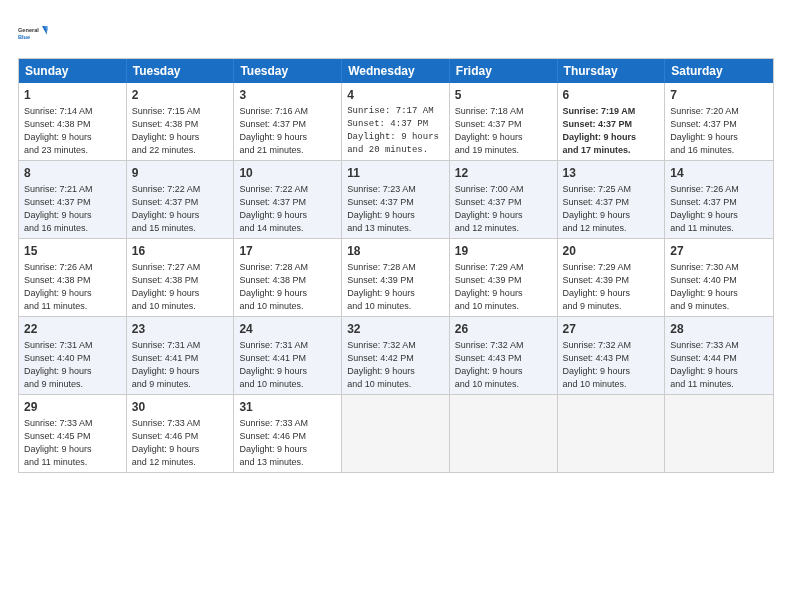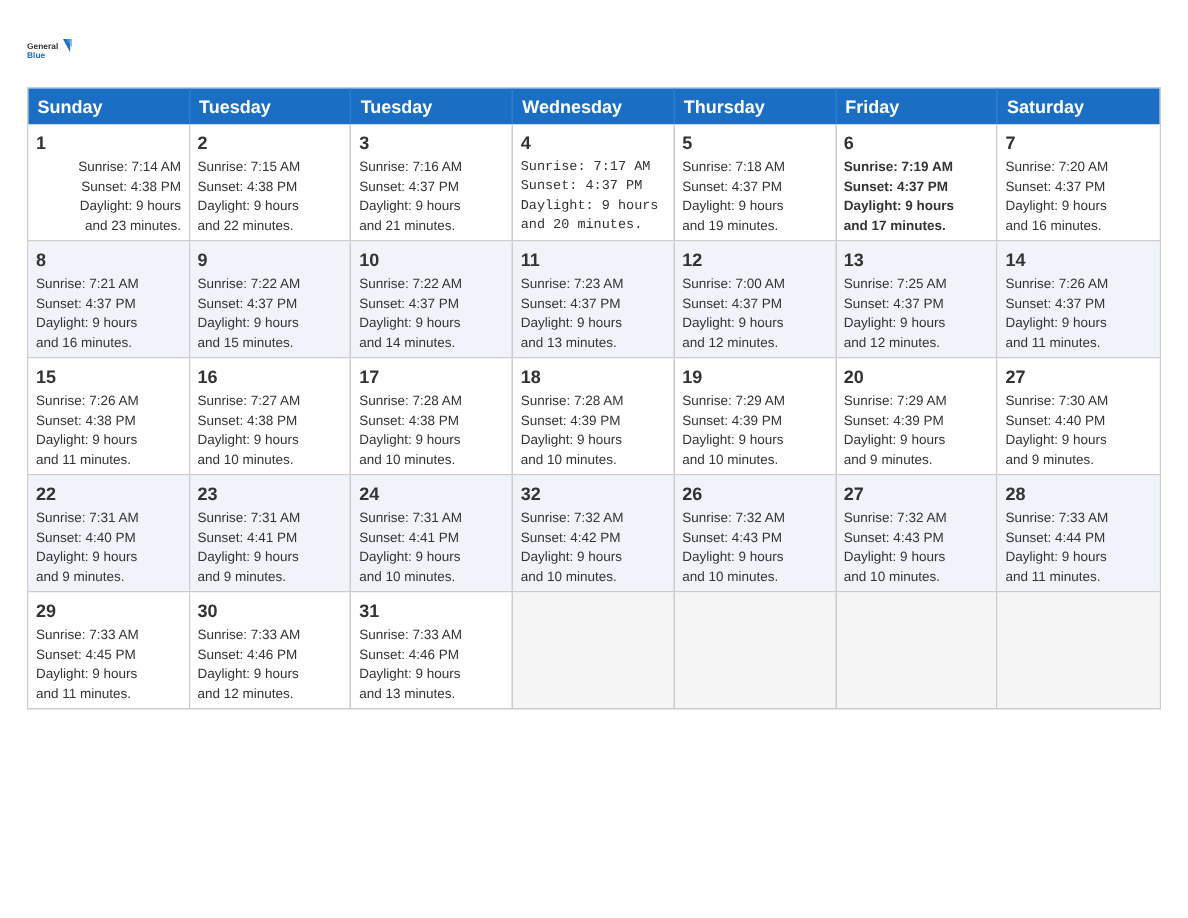--- a/index.html
+++ b/index.html
@@ -119,29 +119,29 @@
       <div class="location"></div>
     </div>
   </div>
 
   <div class="calendar">
     <div class="cal-header" id="cal-header">
         <div class="cal-header-cell">Sunday</div>
         <div class="cal-header-cell">Tuesday</div>
         <div class="cal-header-cell">Tuesday</div>
         <div class="cal-header-cell">Wednesday</div>
+        <div class="cal-header-cell">Friday</div>
         <div class="cal-header-cell">Thursday</div>
-        <div class="cal-header-cell">Friday</div>
         <div class="cal-header-cell">Saturday</div>
       </div>
     <div class="cal-body" id="cal-body">
         <div class="cal-row">
           <div class="cal-cell">
             <span class="day-num">1</span>
-            <div class="cell-info" style="white-space: pre-line; text-align: right;">Sunrise: 7:14 AM
+            <div class="cell-info" style="white-space: pre-line;">Sunrise: 7:14 AM
 Sunset: 4:38 PM
 Daylight: 9 hours
 and 23 minutes.</div>
           </div>
           <div class="cal-cell">
             <span class="day-num">2</span>
             <div class="cell-info" style="white-space: pre-line;">Sunrise: 7:15 AM
 Sunset: 4:38 PM
 Daylight: 9 hours
 and 22 minutes.</div>

